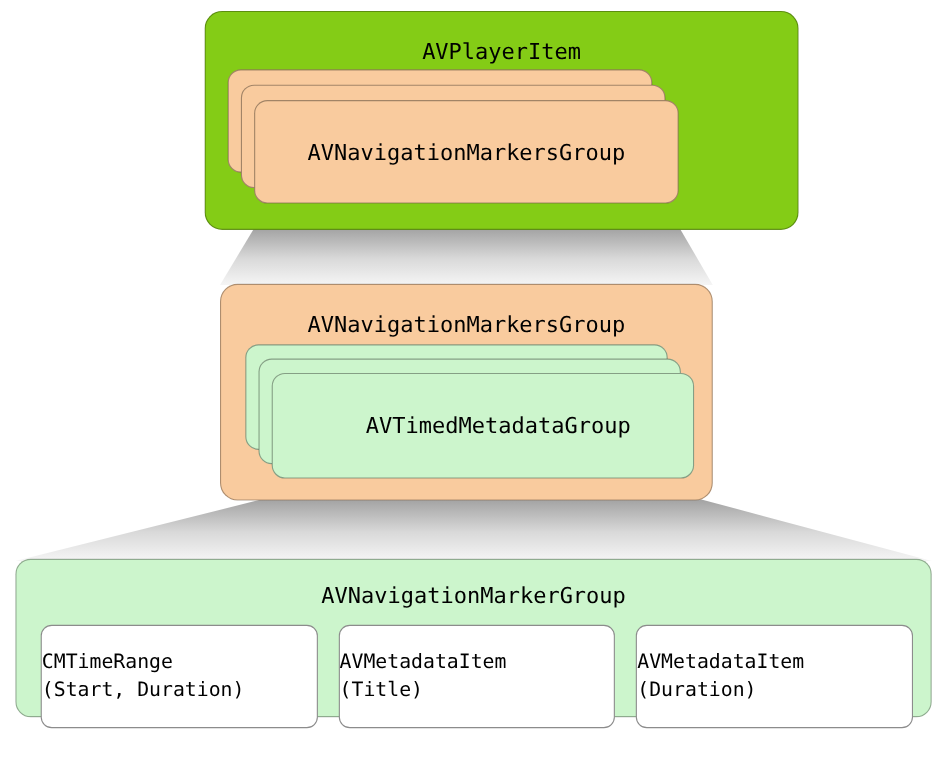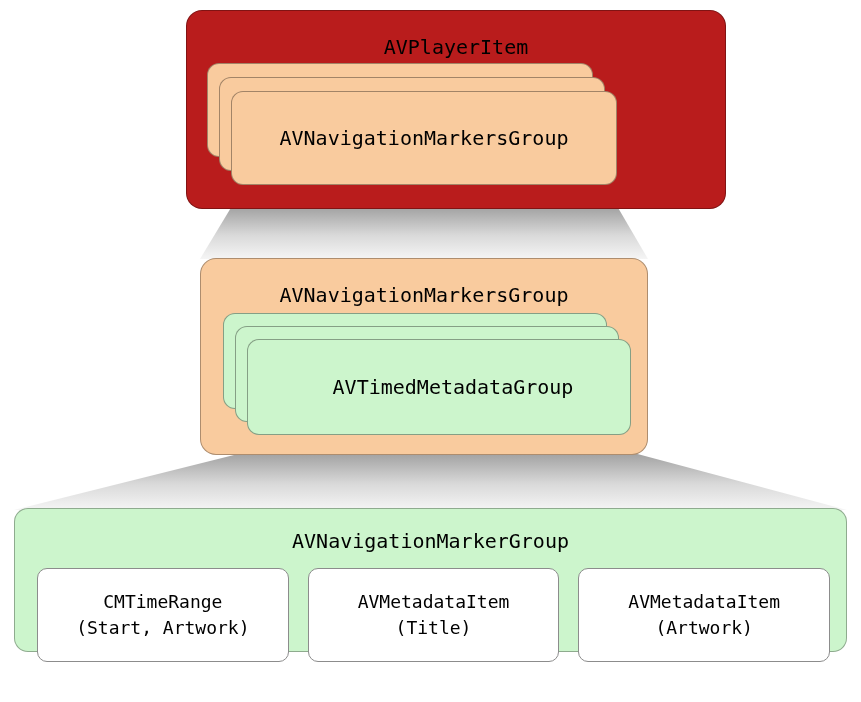--- a/index.html
+++ b/index.html
@@ -22,21 +22,21 @@
 
     .box {
       position: absolute;
       z-index: 1;
       border-radius: 16px;
     }
 
     .blue-box {
       left: 186px; top: 10px;
       width: 540px; height: 199px;
-      background: #b91c1c;
+      background: #84cc16;
       border: 1px solid rgba(0,0,0,0.30);
     }
 
     .orange-box {
       left: 200px; top: 258px;
       width: 448px; height: 197px;
       background: #f9cb9e;
       border: 1px solid rgba(0,0,0,0.30);
     }
 
@@ -91,21 +91,21 @@
       gap: 19px;
     }
 
     .white-box {
       flex: 1;
       background: #ffffff;
       border: 1px solid #8c8c8c;
       border-radius: 10px;
       display: flex;
       flex-direction: column;
-      align-items: center;
+      align-items: flex-start;
       justify-content: center;
       gap: 3px;
     }
 
     .item-title, .item-subtitle {
       font-size: 18px;
       line-height: 1.25;
       white-space: nowrap;
     }
   </style>
@@ -143,29 +143,29 @@
       <span class="card-label">AVTimedMetadataGroup</span>
     </div>
   </div>
 
   <div class="box green-box">
     <div class="box-title">AVNavigationMarkerGroup</div>
     <div class="items-row">
 
       <div class="white-box">
         <div class="item-title">CMTimeRange</div>
-        <div class="item-subtitle">(Start, Artwork)</div>
+        <div class="item-subtitle">(Start, Duration)</div>
       </div>
 
       <div class="white-box">
         <div class="item-title">AVMetadataItem</div>
         <div class="item-subtitle">(Title)</div>
       </div>
 
       <div class="white-box">
         <div class="item-title">AVMetadataItem</div>
-        <div class="item-subtitle">(Artwork)</div>
+        <div class="item-subtitle">(Duration)</div>
       </div>
 
     </div>
   </div>
 
 </div>
 
 </body></html>

